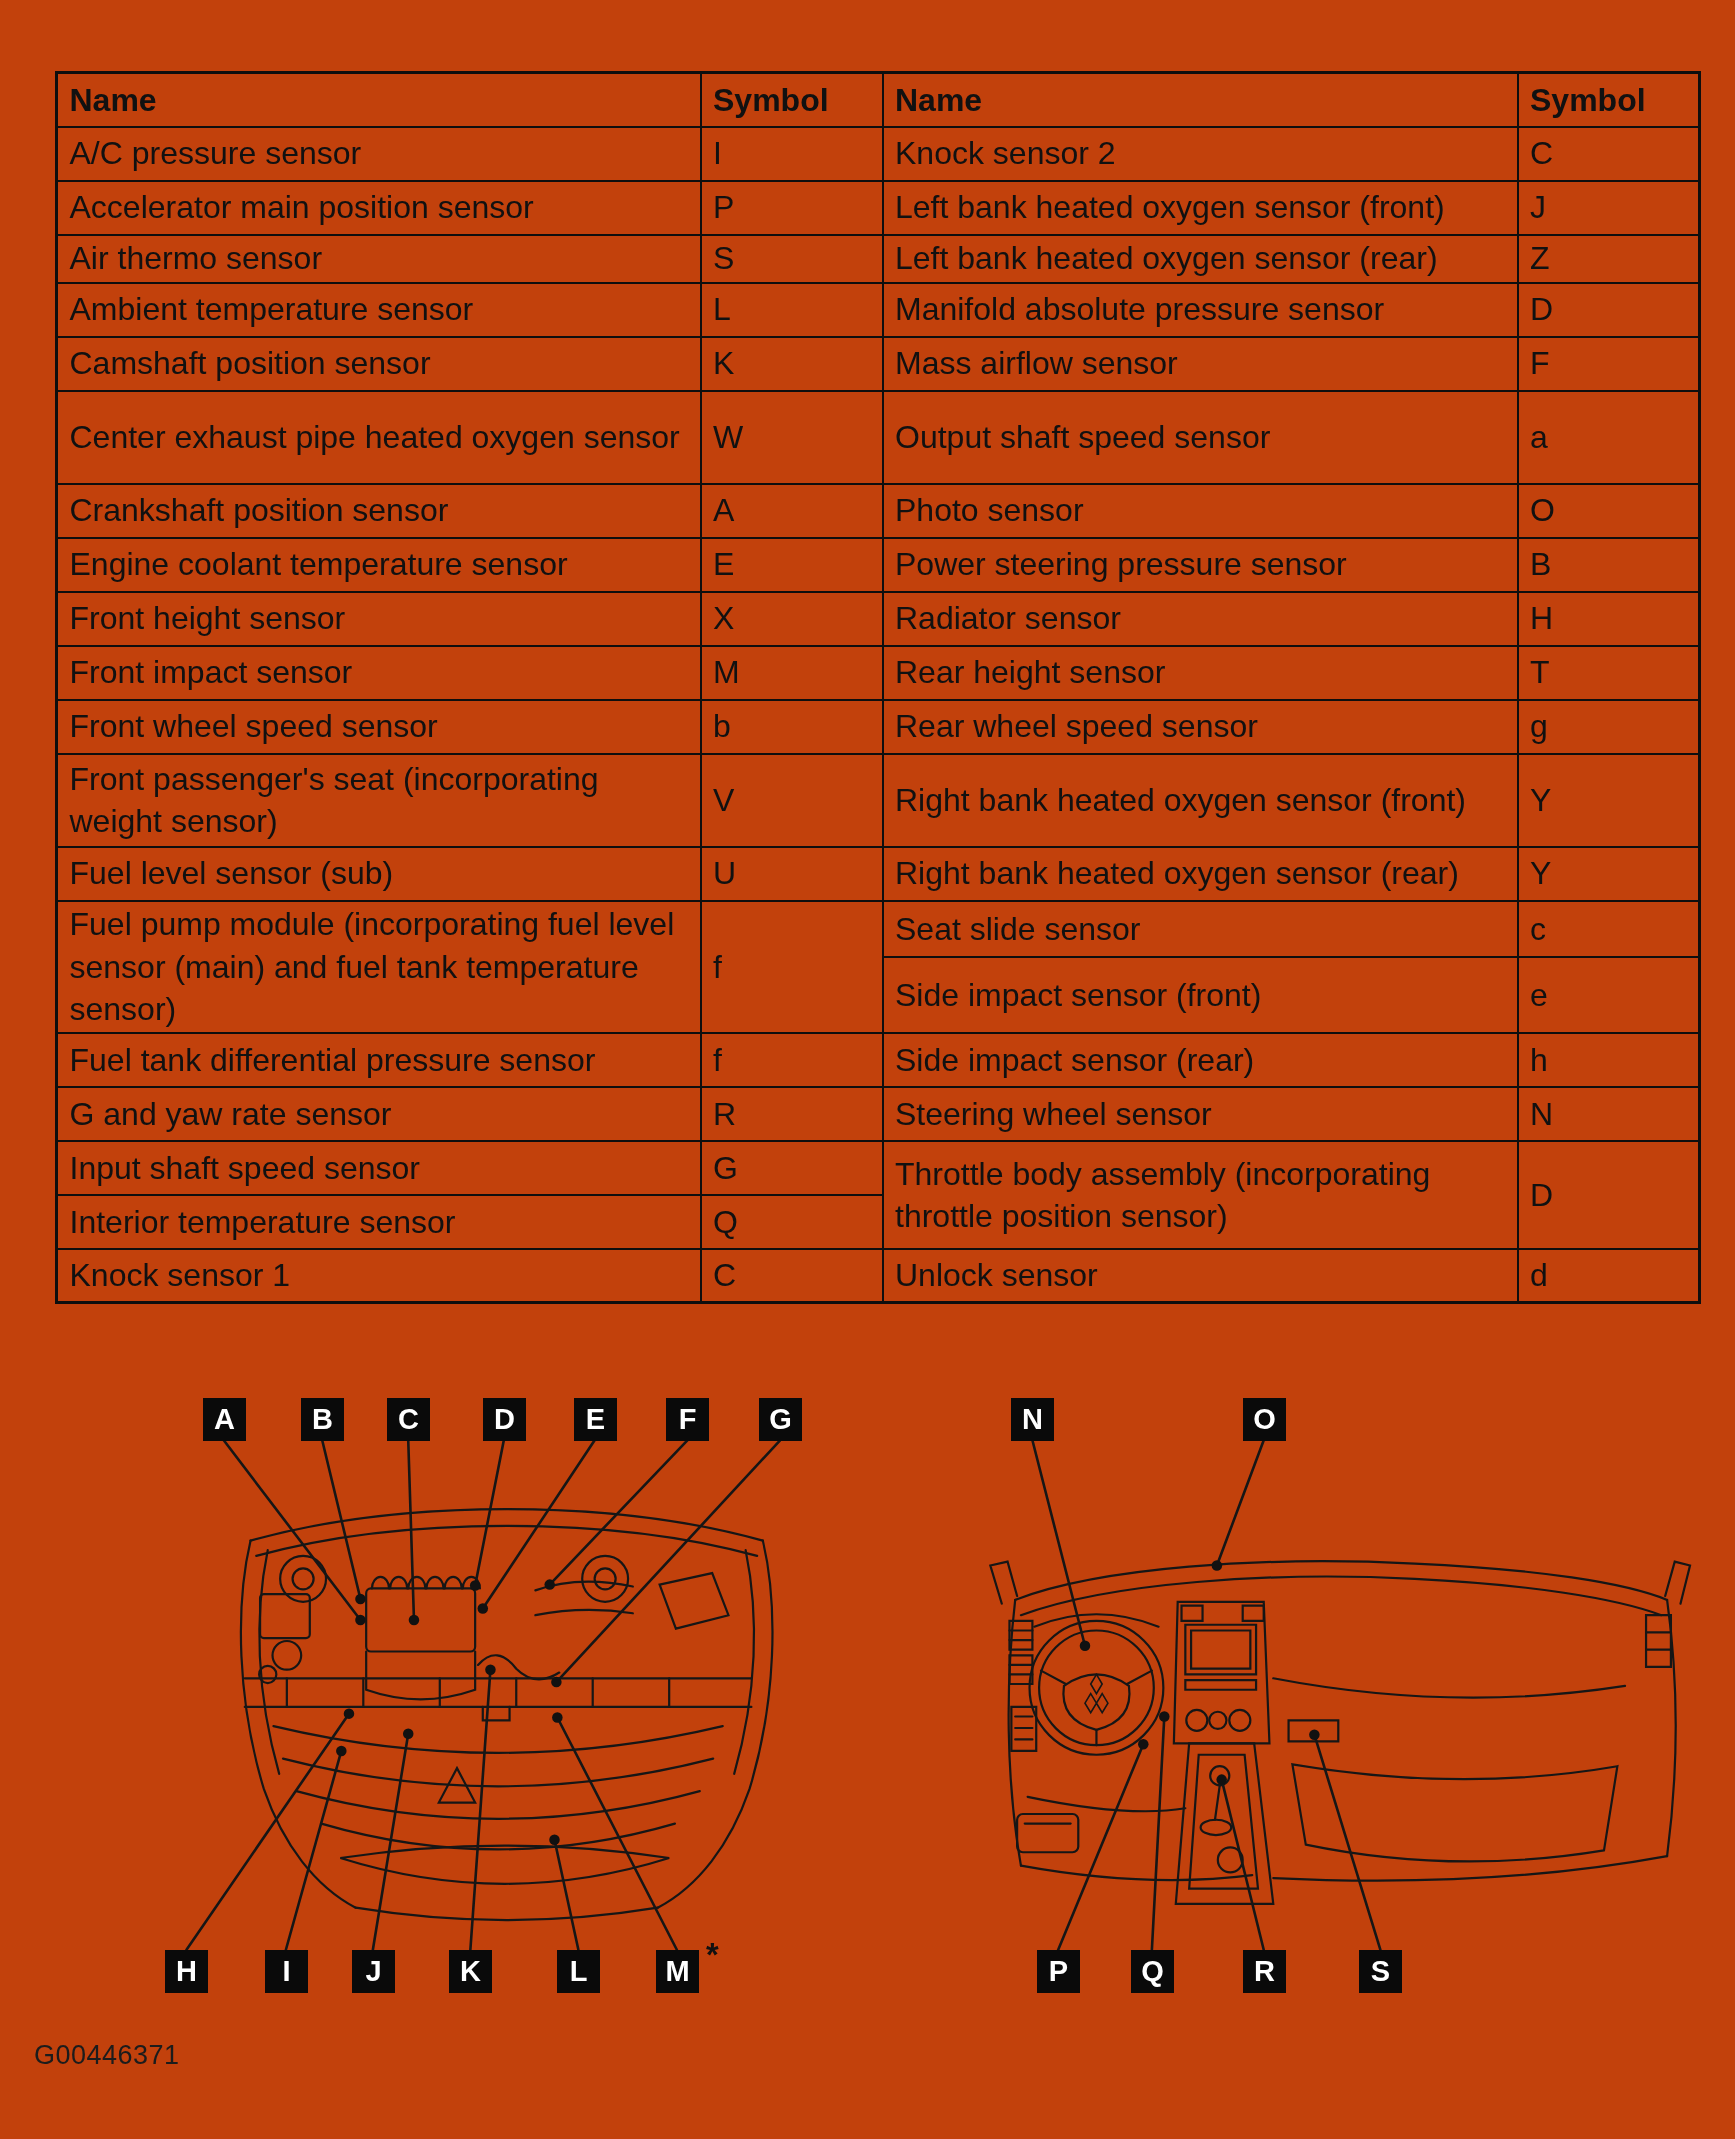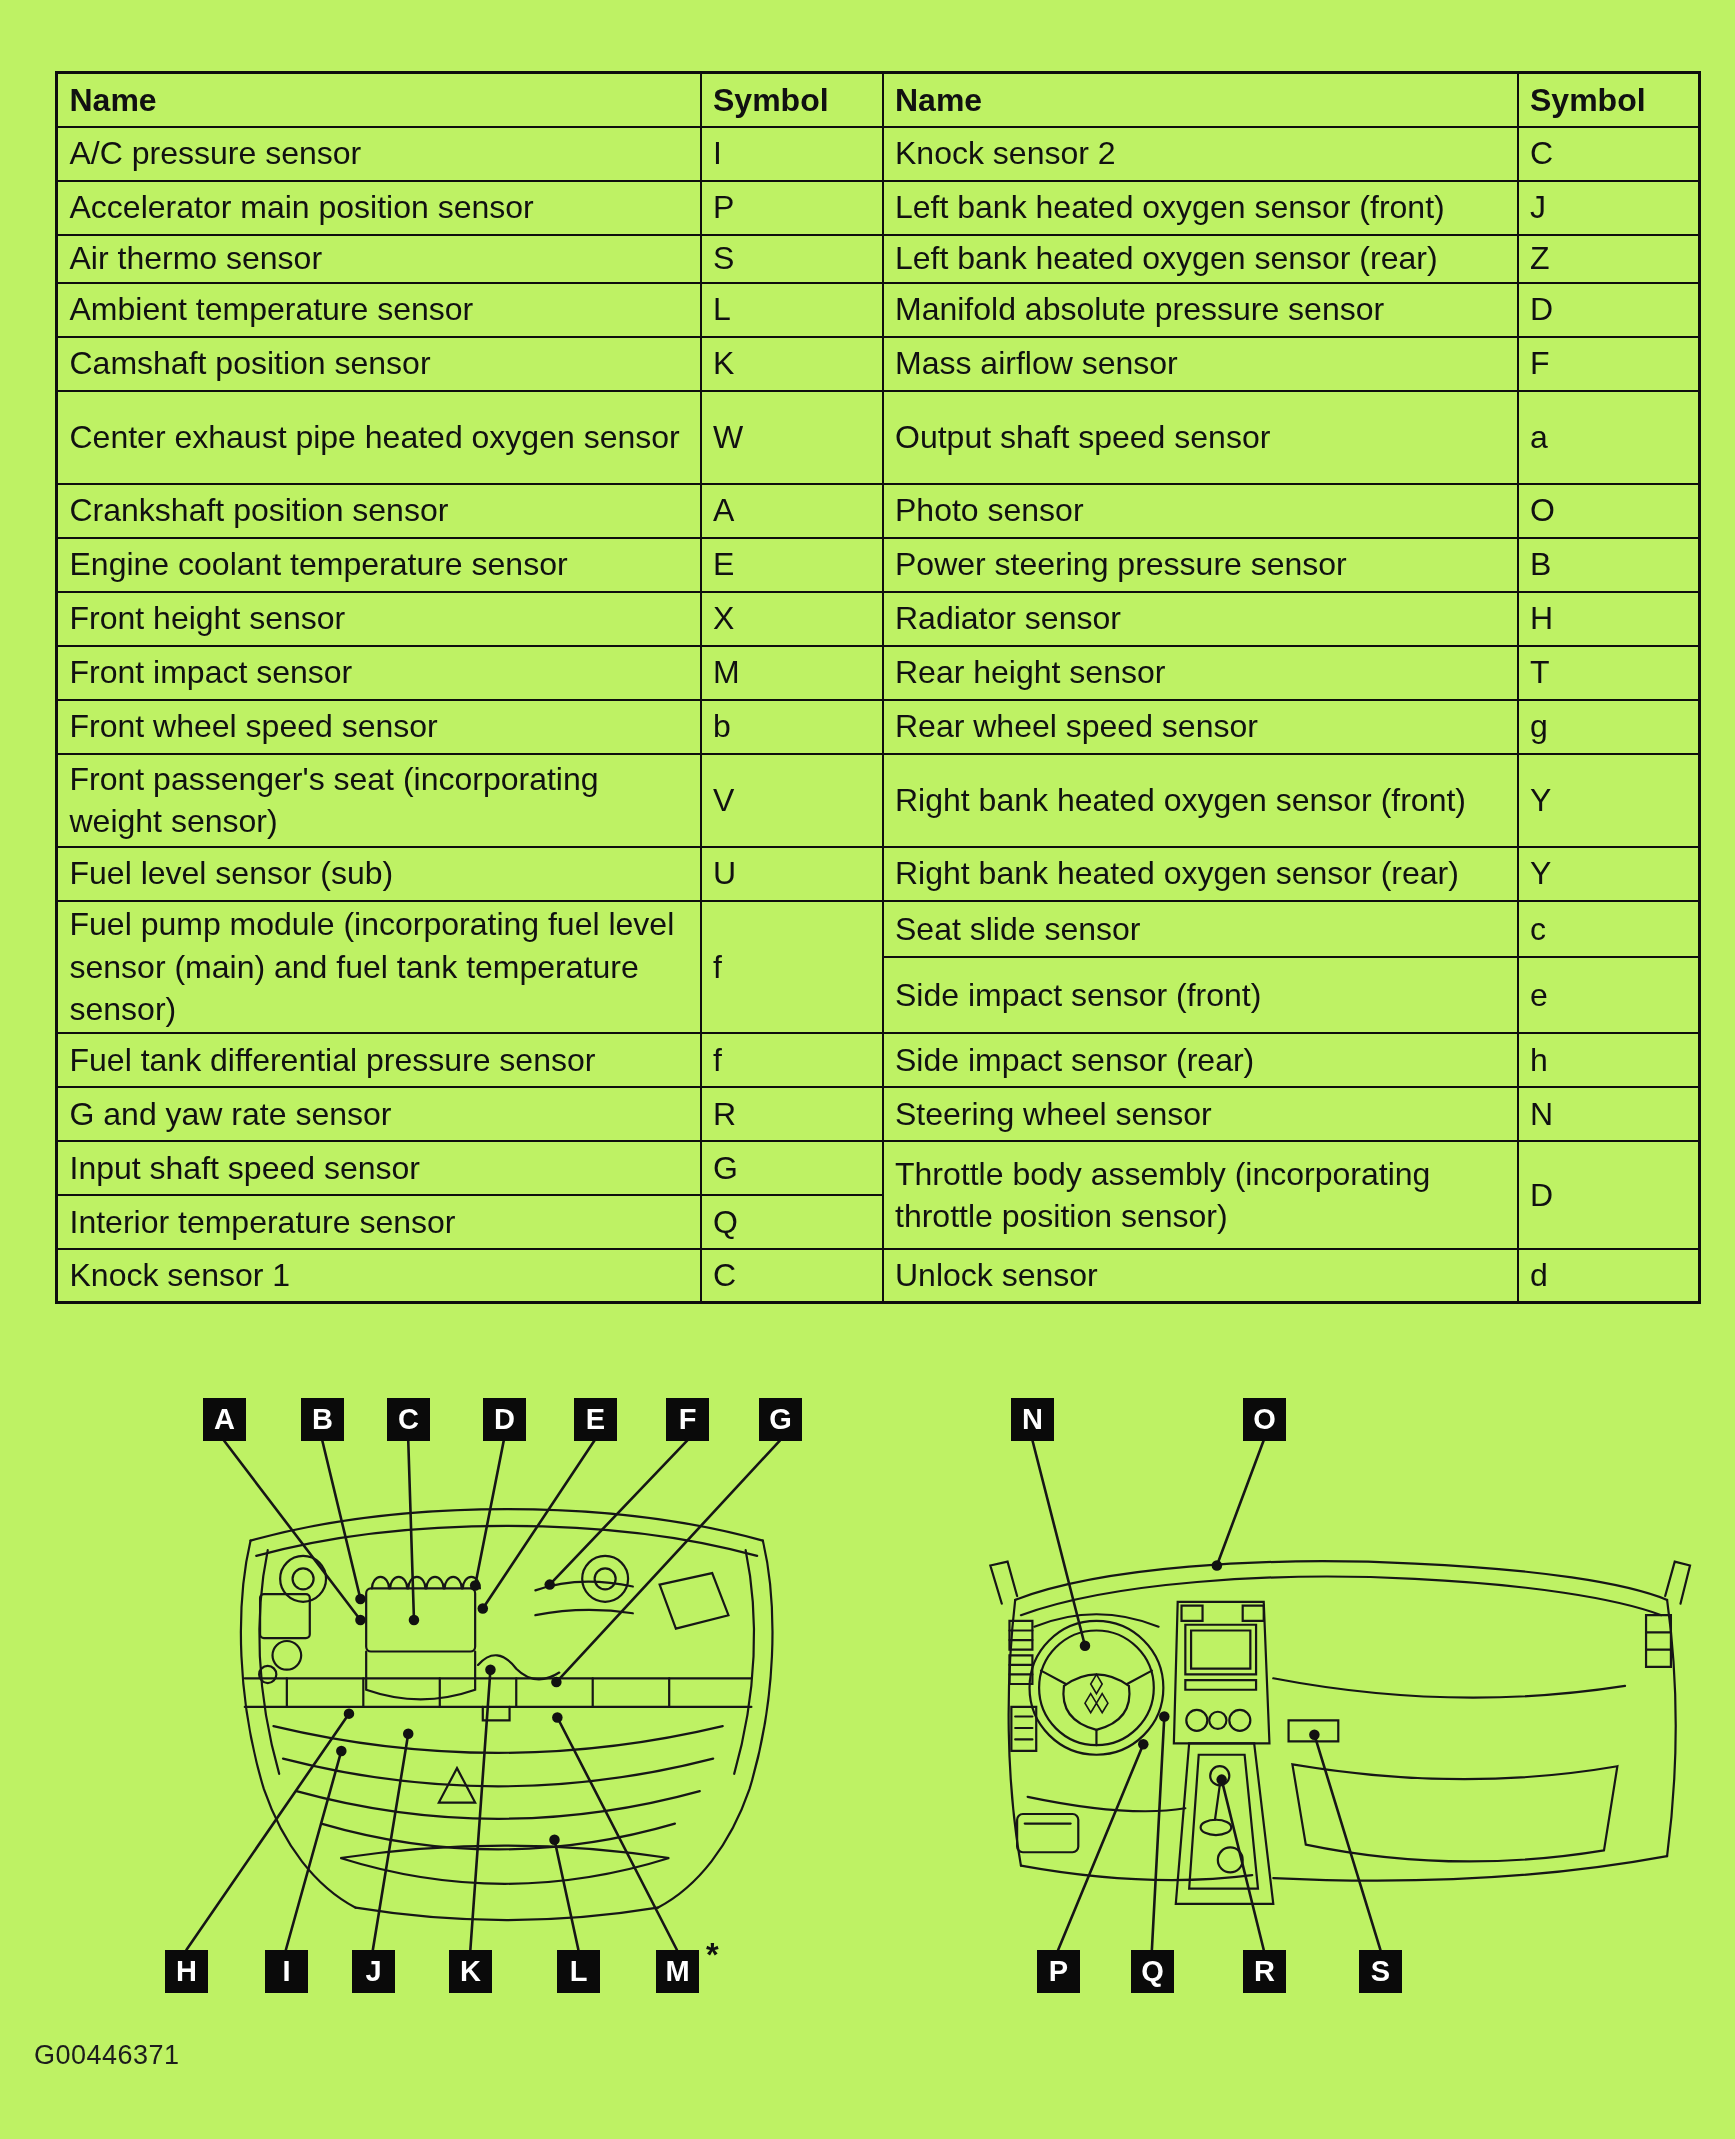--- a/index.html
+++ b/index.html
@@ -1,18 +1,18 @@
 <!DOCTYPE html>
 <html><head>
 <meta charset="utf-8">
 <style>
   html,body { margin:0; padding:0; background:#e8e8e8; }
   .page {
     position:relative; width:1736px; height:2139px;
-    background:#bef264; overflow:hidden;
+    background:#c2410c; overflow:hidden;
     font-family:"Liberation Sans", sans-serif;
     color:#111;
   }
   
   table.sensors {
     position:absolute; left:55px; top:71px;
     width:1642px; border-collapse:collapse; table-layout:fixed;
     border:3.8px solid #0e0e0e;
   }
   table.sensors td, table.sensors th {

